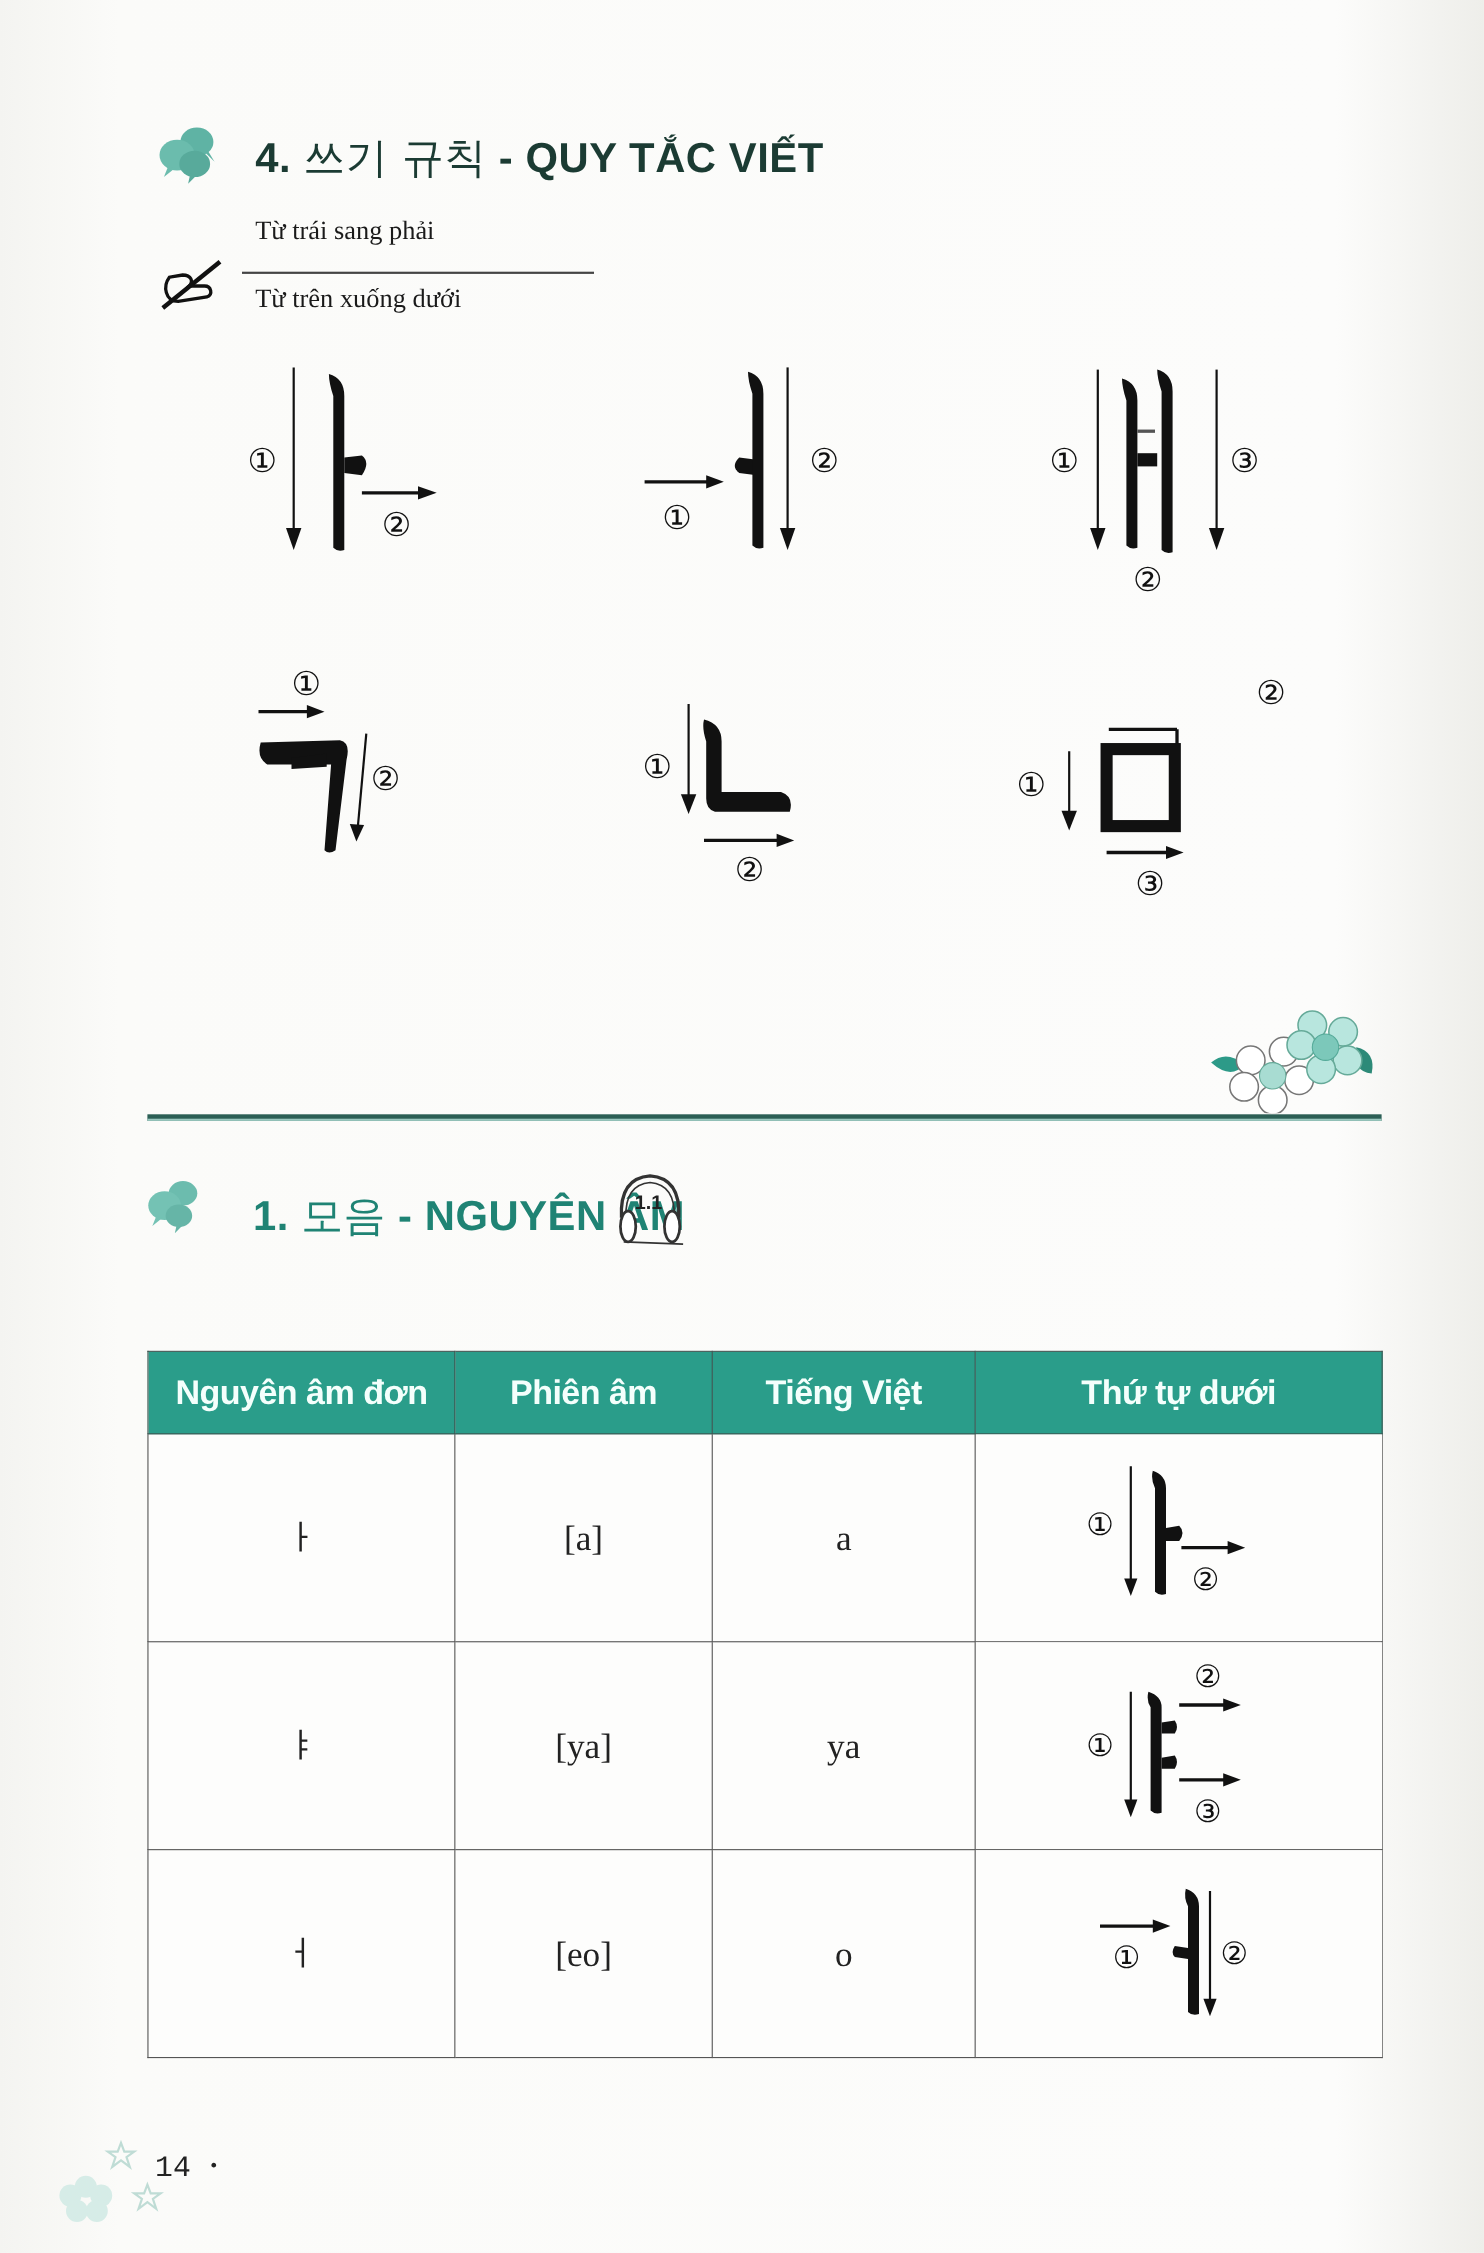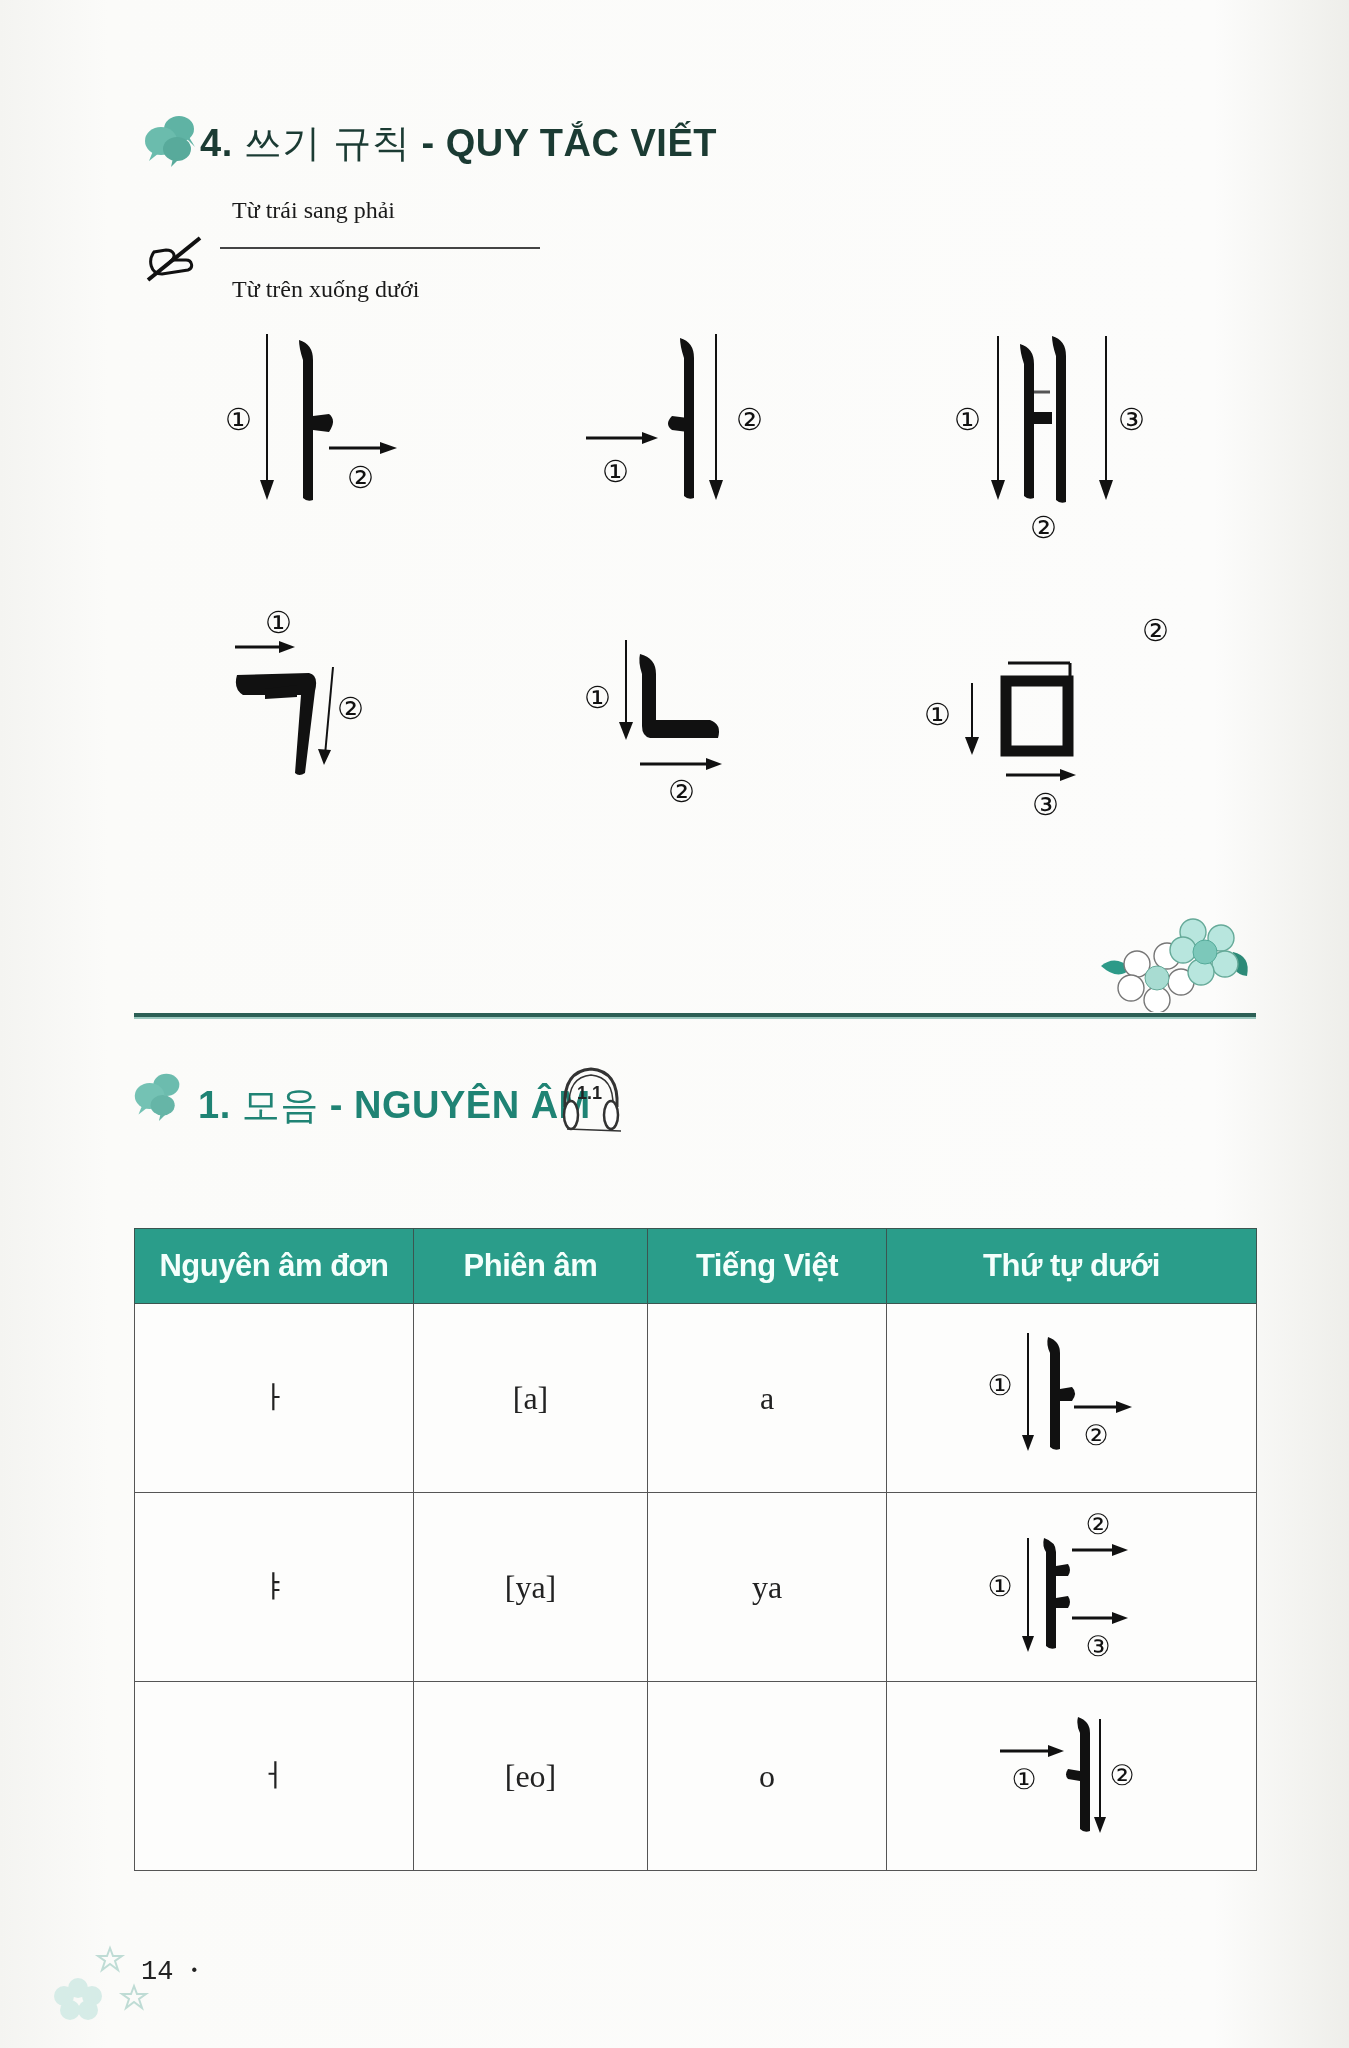--- a/index.html
+++ b/index.html
@@ -1,19 +1,19 @@
 <!DOCTYPE html>
 <html><head>
 <meta charset="utf-8">
 <style>
   html,body{margin:0;padding:0;}
   body{width:1349px;height:2048px;background:#f8f8f6;position:relative;overflow:hidden;font-family:"Liberation Sans",sans-serif;color:#111;}
   .page{position:absolute;left:0;top:0;width:1349px;height:2048px;background:linear-gradient(90deg,#f4f4f1 0%,#fbfbf9 8%,#fcfcfb 90%,#eeeeea 100%);}
   .abs{position:absolute;}
-  .sec-title{position:absolute;font-weight:bold;font-family:"Liberation Sans",sans-serif;letter-spacing:0.5px;}
+  .sec-title{position:absolute;font-weight:bold;font-family:"Liberation Sans",sans-serif;letter-spacing:0.5px;margin-left:32px;}
   .bubble-icon{position:absolute;}
   .rule-text{font-family:"Liberation Serif",serif;font-size:24px;color:#1a1a1a;position:absolute;}
   .circ{font-family:"DejaVu Sans",sans-serif;position:absolute;color:#111;}
   .big-title{position:absolute;font-family:"DejaVu Sans",sans-serif;color:#1e6a5e;font-weight:normal;}
   table.vowels{position:absolute;left:134px;top:1228px;width:1122px;border-collapse:collapse;table-layout:fixed;}
   table.vowels th{background:#2a9d8a;color:#f4fffc;font-family:"Liberation Sans",sans-serif;font-weight:bold;font-size:31px;height:72px;border:1.5px solid #3c5550;letter-spacing:-0.5px;}
   table.vowels td{height:186px;border:1.5px solid #555;text-align:center;vertical-align:middle;font-family:"Liberation Serif",serif;font-size:32px;color:#222;background:#fdfdfc;}
   td.hangul{font-family:"DejaVu Sans",sans-serif;font-size:40px;}
   .stroke-cell{position:relative;}
   .page-no{position:absolute;left:141px;top:1957px;font-family:Liberation Mono, monospace;font-size:27px;color:#222;}
@@ -37,21 +37,21 @@
     <span>-</span>
     <span>QUY TẮC VIẾT</span>
   </div>
 
   <svg class="abs" style="left:142px;top:230px" width="66" height="54" viewBox="0 0 66 54">
     <path d="M6 50 L58 8" stroke="#111" stroke-width="4"></path>
     <path d="M12 22 C6 30 8 44 20 44 L46 40 C52 38 50 30 44 30 L30 30 C34 26 32 20 24 20 Z" fill="none" stroke="#111" stroke-width="3"></path>
   </svg>
   <div class="rule-text" style="left:232px;top:197px;">Từ trái sang phải</div>
   <div class="abs" style="left:220px;top:247px;width:320px;height:2px;background:#444;"></div>
-  <div class="rule-text" style="left:232px;top:276px;">Từ trên xuống dưới</div>
+  <div class="rule-text" style="left:232px;top:259px;">Từ trên xuống dưới</div>
 
   <div class="abs" style="left:225px;top:330px;width:200px;height:180px;">
     <svg width="200" height="180" viewBox="0 0 200 180">
       <line x1="42" y1="4" x2="42" y2="160" stroke="#111" stroke-width="2"></line>
       <path d="M35 150 L42 170 L49 150Z" fill="#111"></path>
       <path d="M74 10 Q88 14 88 30 L88 170 Q82 172 78 168 L78 30 Q74 18 74 10Z" fill="#111"></path>
       <path d="M88 86 L104 84 Q112 90 104 102 L88 100Z" fill="#111"></path>
       <line x1="104" y1="118" x2="160" y2="118" stroke="#111" stroke-width="3"></line>
       <path d="M155 112 L172 118 L155 124Z" fill="#111"></path>
     </svg>

